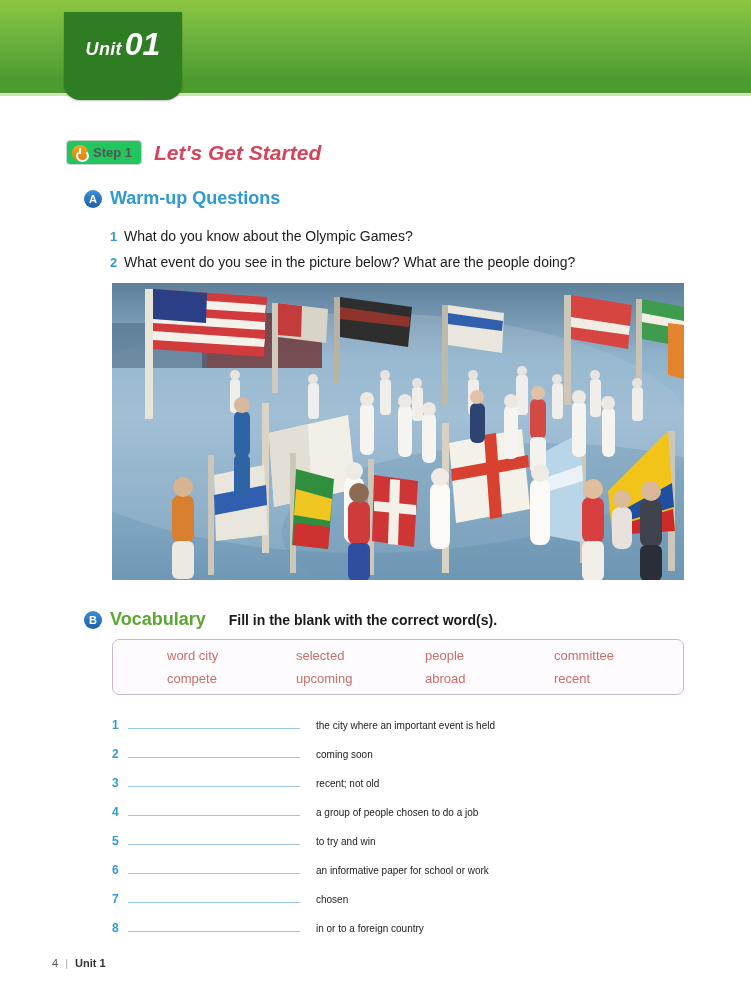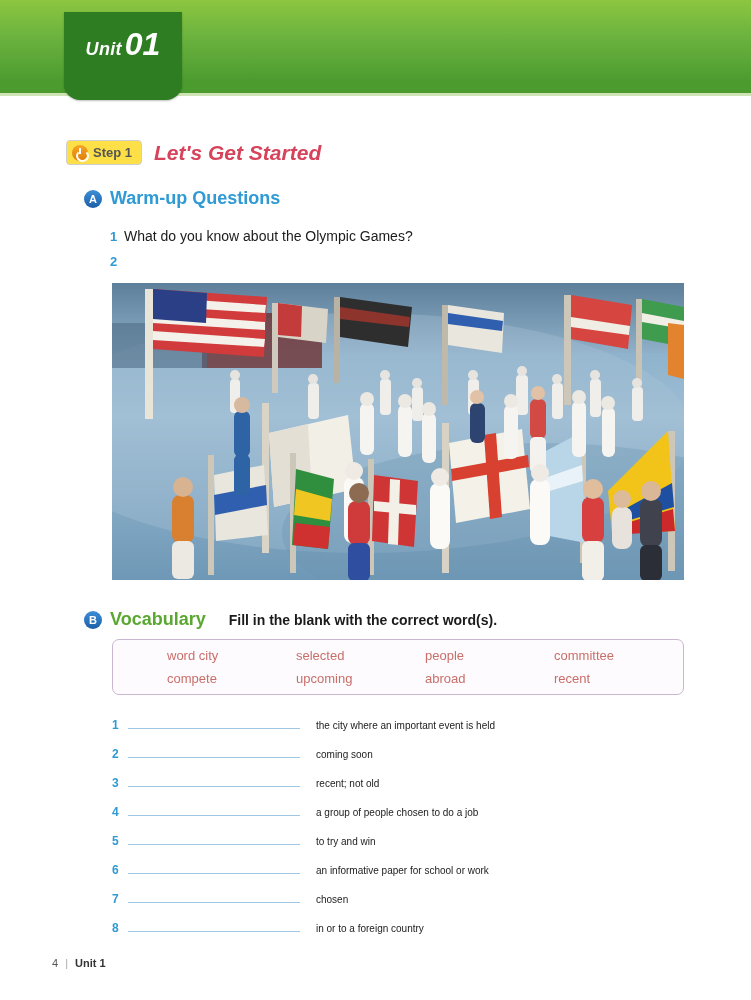--- a/index.html
+++ b/index.html
@@ -93,21 +93,21 @@
   .step-row {
     position: absolute;
     left: 66px;
     top: 140px;
     display: flex;
     align-items: center;
   }
   .step-chip {
     display: flex;
     align-items: center;
-    background: #fde047;
+    background: #22c55e;
     border: 1px solid #cfcfcf;
     border-radius: 4px;
     padding: 3px 9px 3px 5px;
     height: 25px;
   }
   .power-icon {
     width: 16px; height: 16px;
     border-radius: 50%;
     background: linear-gradient(to bottom, #f5a623, #e07c0a);
     margin-right: 5px;
@@ -316,20 +316,21 @@
   <span class="sec-heading">Warm-up Questions</span>
 </div>
 
 <div class="questions">
   <div class="q-row">
     <span class="q-num">1</span>
     <span class="q-text">What do you know about the Olympic Games?</span>
   </div>
   <div class="q-row">
     <span class="q-num">2</span>
+    <span class="q-text">What event do you see in the picture below? What are the people doing?</span>
   </div>
 </div>
 
 <div class="photo">
   <svg width="572" height="297" viewBox="0 0 572 297" xmlns="http://www.w3.org/2000/svg">
     <defs>
       <linearGradient id="floorGrad" x1="0" y1="0" x2="0" y2="1">
         <stop offset="0%" stop-color="#7fa8c4"></stop>
         <stop offset="45%" stop-color="#9dbdd4"></stop>
         <stop offset="100%" stop-color="#6e98b6"></stop>

